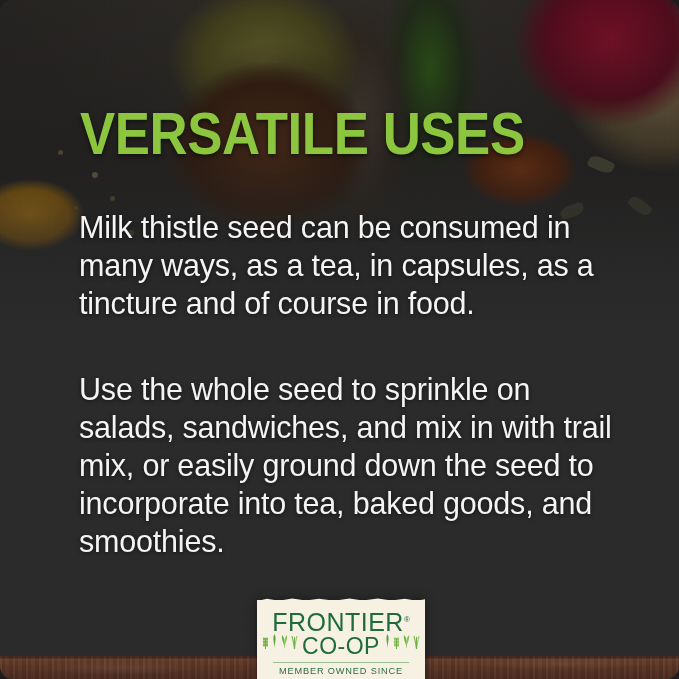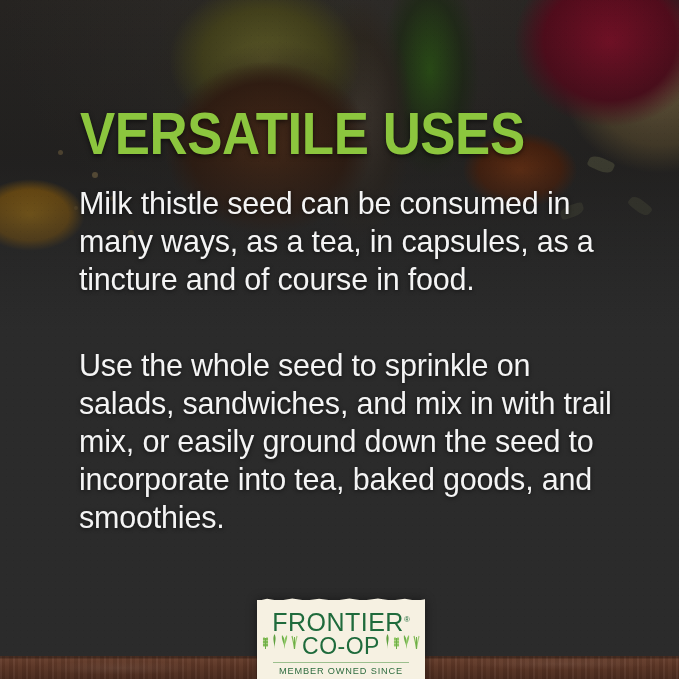--- a/index.html
+++ b/index.html
@@ -7,20 +7,21 @@
     width:679px; height:679px;
     background:#1d1d1d;
     font-family:"Liberation Sans", sans-serif;
     overflow:hidden;
   }
   #stage {
     position:relative;
     width:679px; height:679px;
     overflow:hidden;
     background:#2b2b2b;
+    border-radius:13px;
   }
 
   
   .photo {
     position:absolute; left:0; top:0; width:679px; height:330px;
     overflow:hidden;
     background:
       radial-gradient(ellipse 70px 46px at 30px 215px, #d9950f 0%, #a86d07 55%, rgba(40,32,16,0) 78%),
       radial-gradient(ellipse 130px 108px at 268px 148px, #5a3118 0%, #3a1f10 60%, rgba(30,20,14,0) 80%),
       radial-gradient(ellipse 110px 92px at 275px 110px, #33241a 0%, rgba(30,22,16,0) 75%),
@@ -58,21 +59,21 @@
     font-weight:700;
     letter-spacing:-.5px;
     transform:scaleX(.88);
     transform-origin:left top;
     white-space:nowrap;
     text-shadow:0 2px 6px rgba(0,0,0,.55);
   }
 
   
   .copy {
-    position:absolute; left:79px; top:184px; width:540px;
+    position:absolute; left:79px; top:208px; width:540px;
     color:#f4f4f4;
     font-size:30.5px;
     line-height:38px;
     letter-spacing:-.2px;
     text-shadow:0 1px 4px rgba(0,0,0,.6);
   }
   .copy p + p { margin-top:48px; }
 
   
   .wood {

